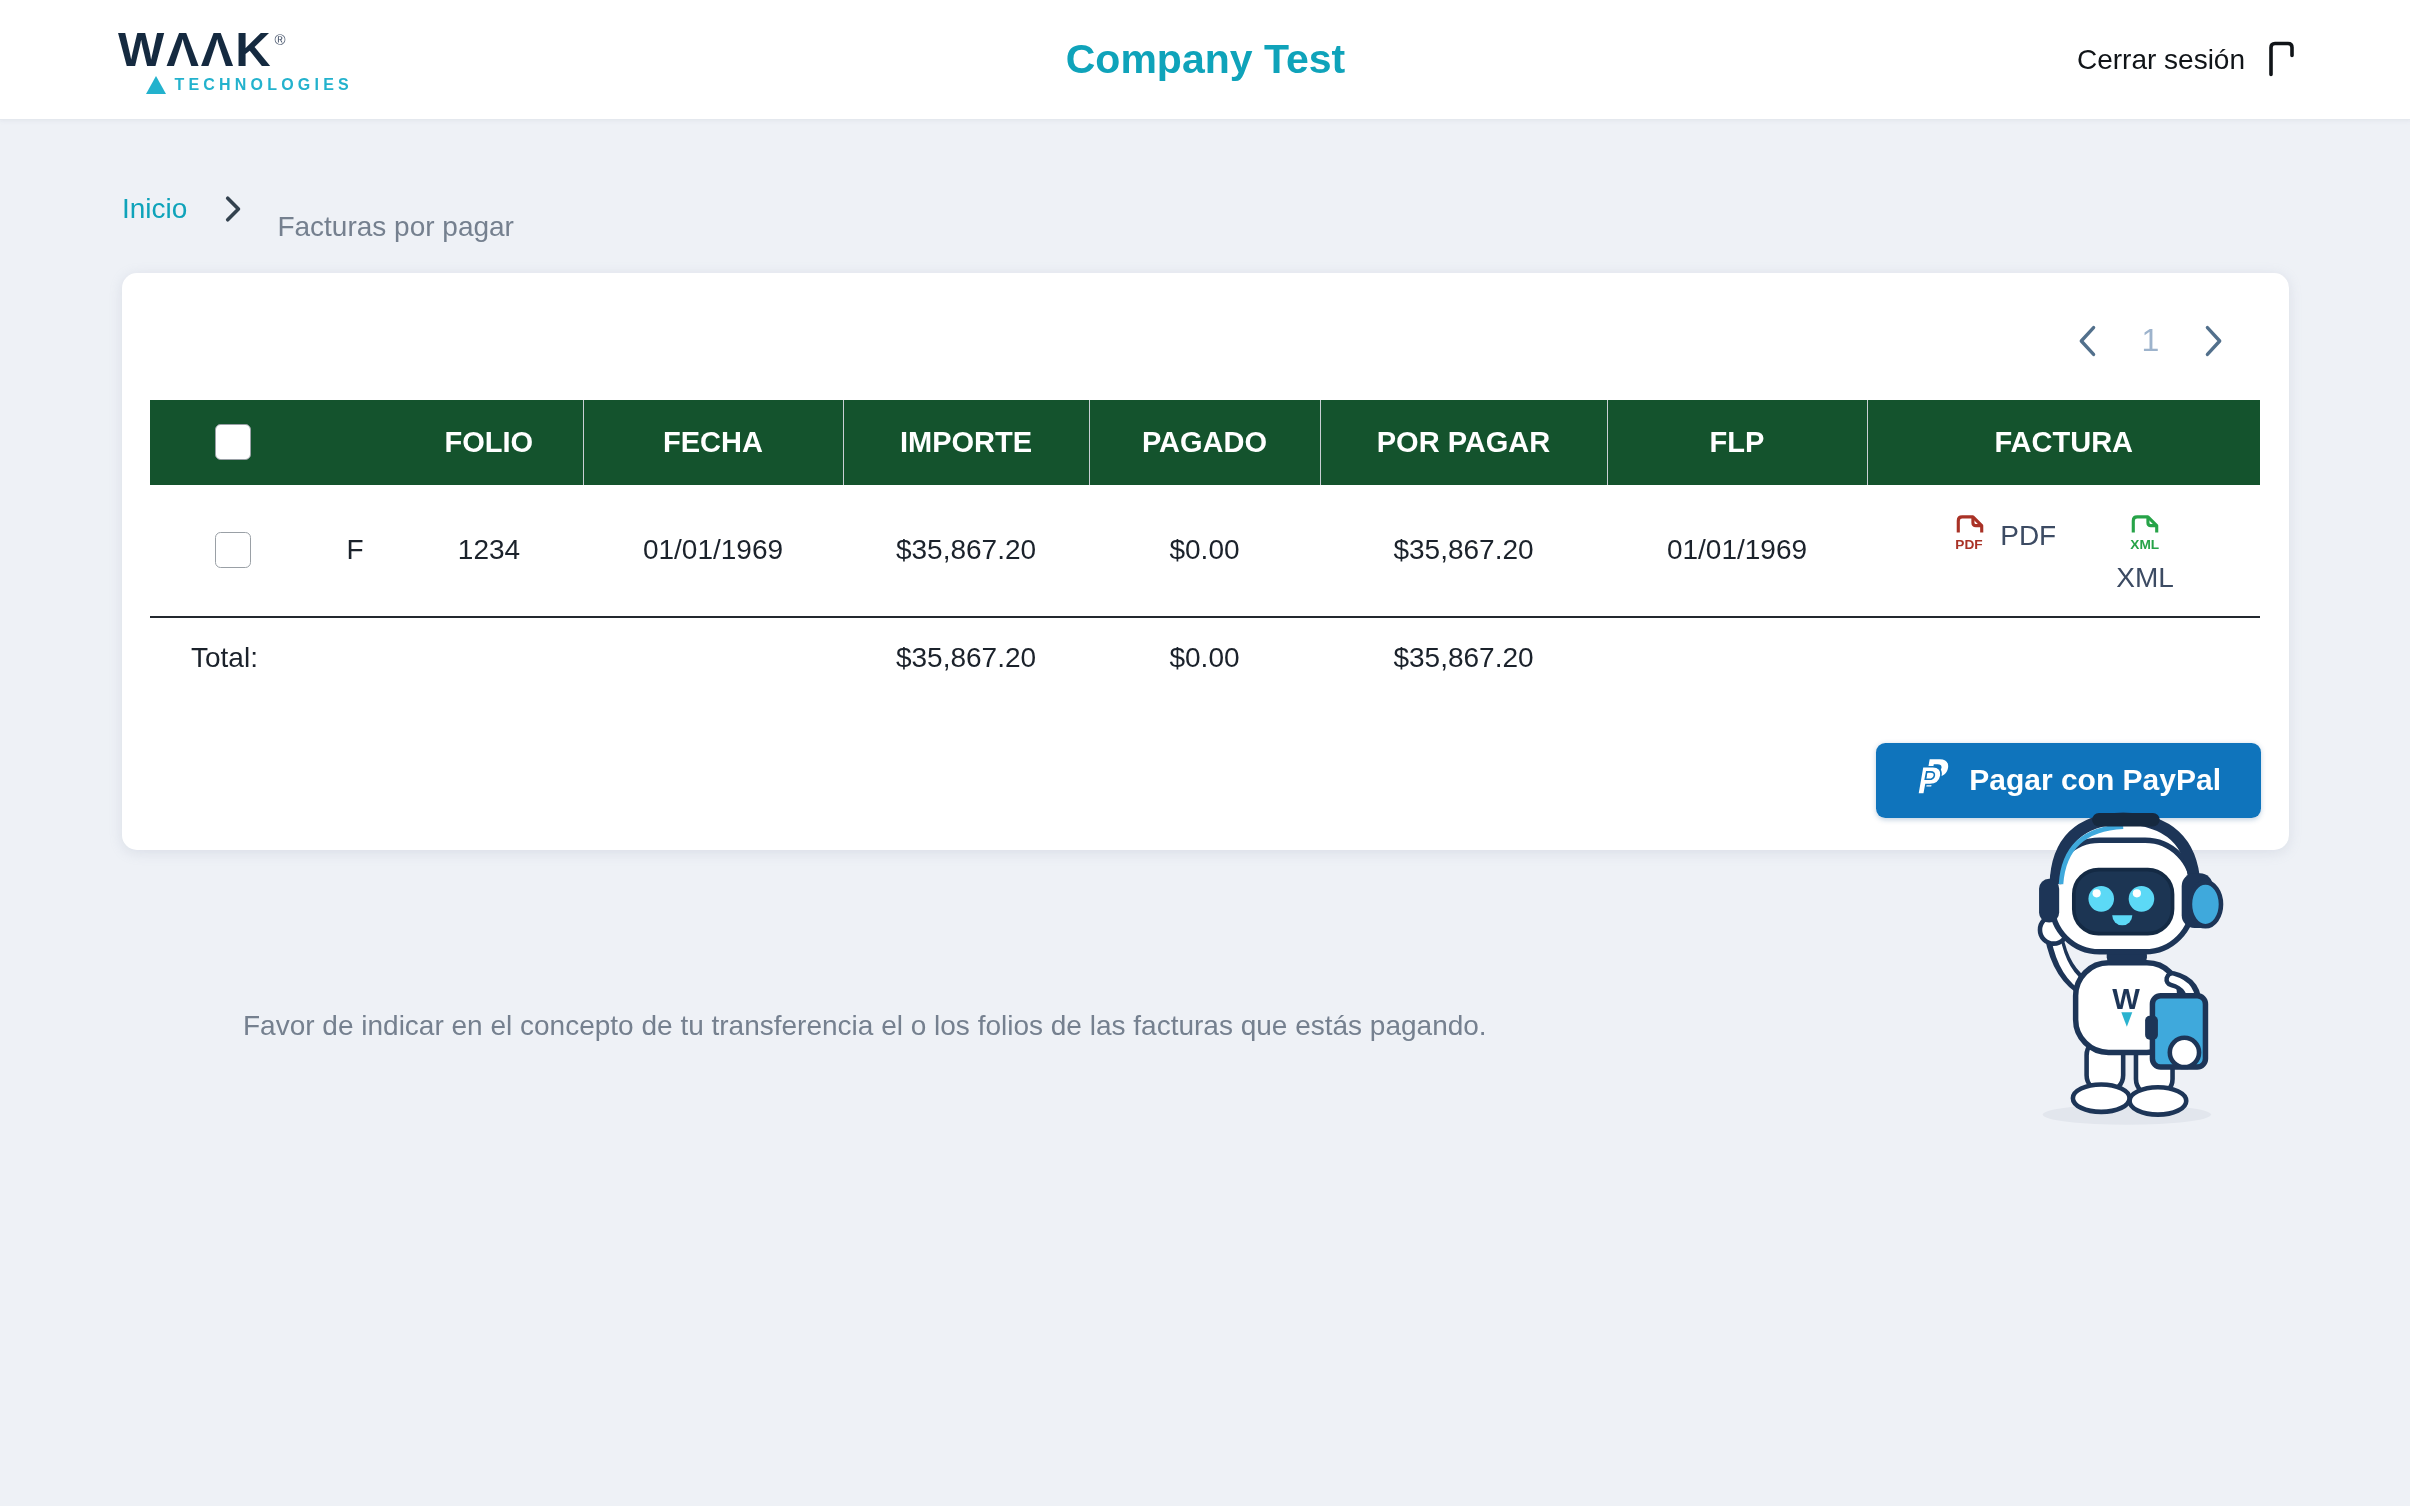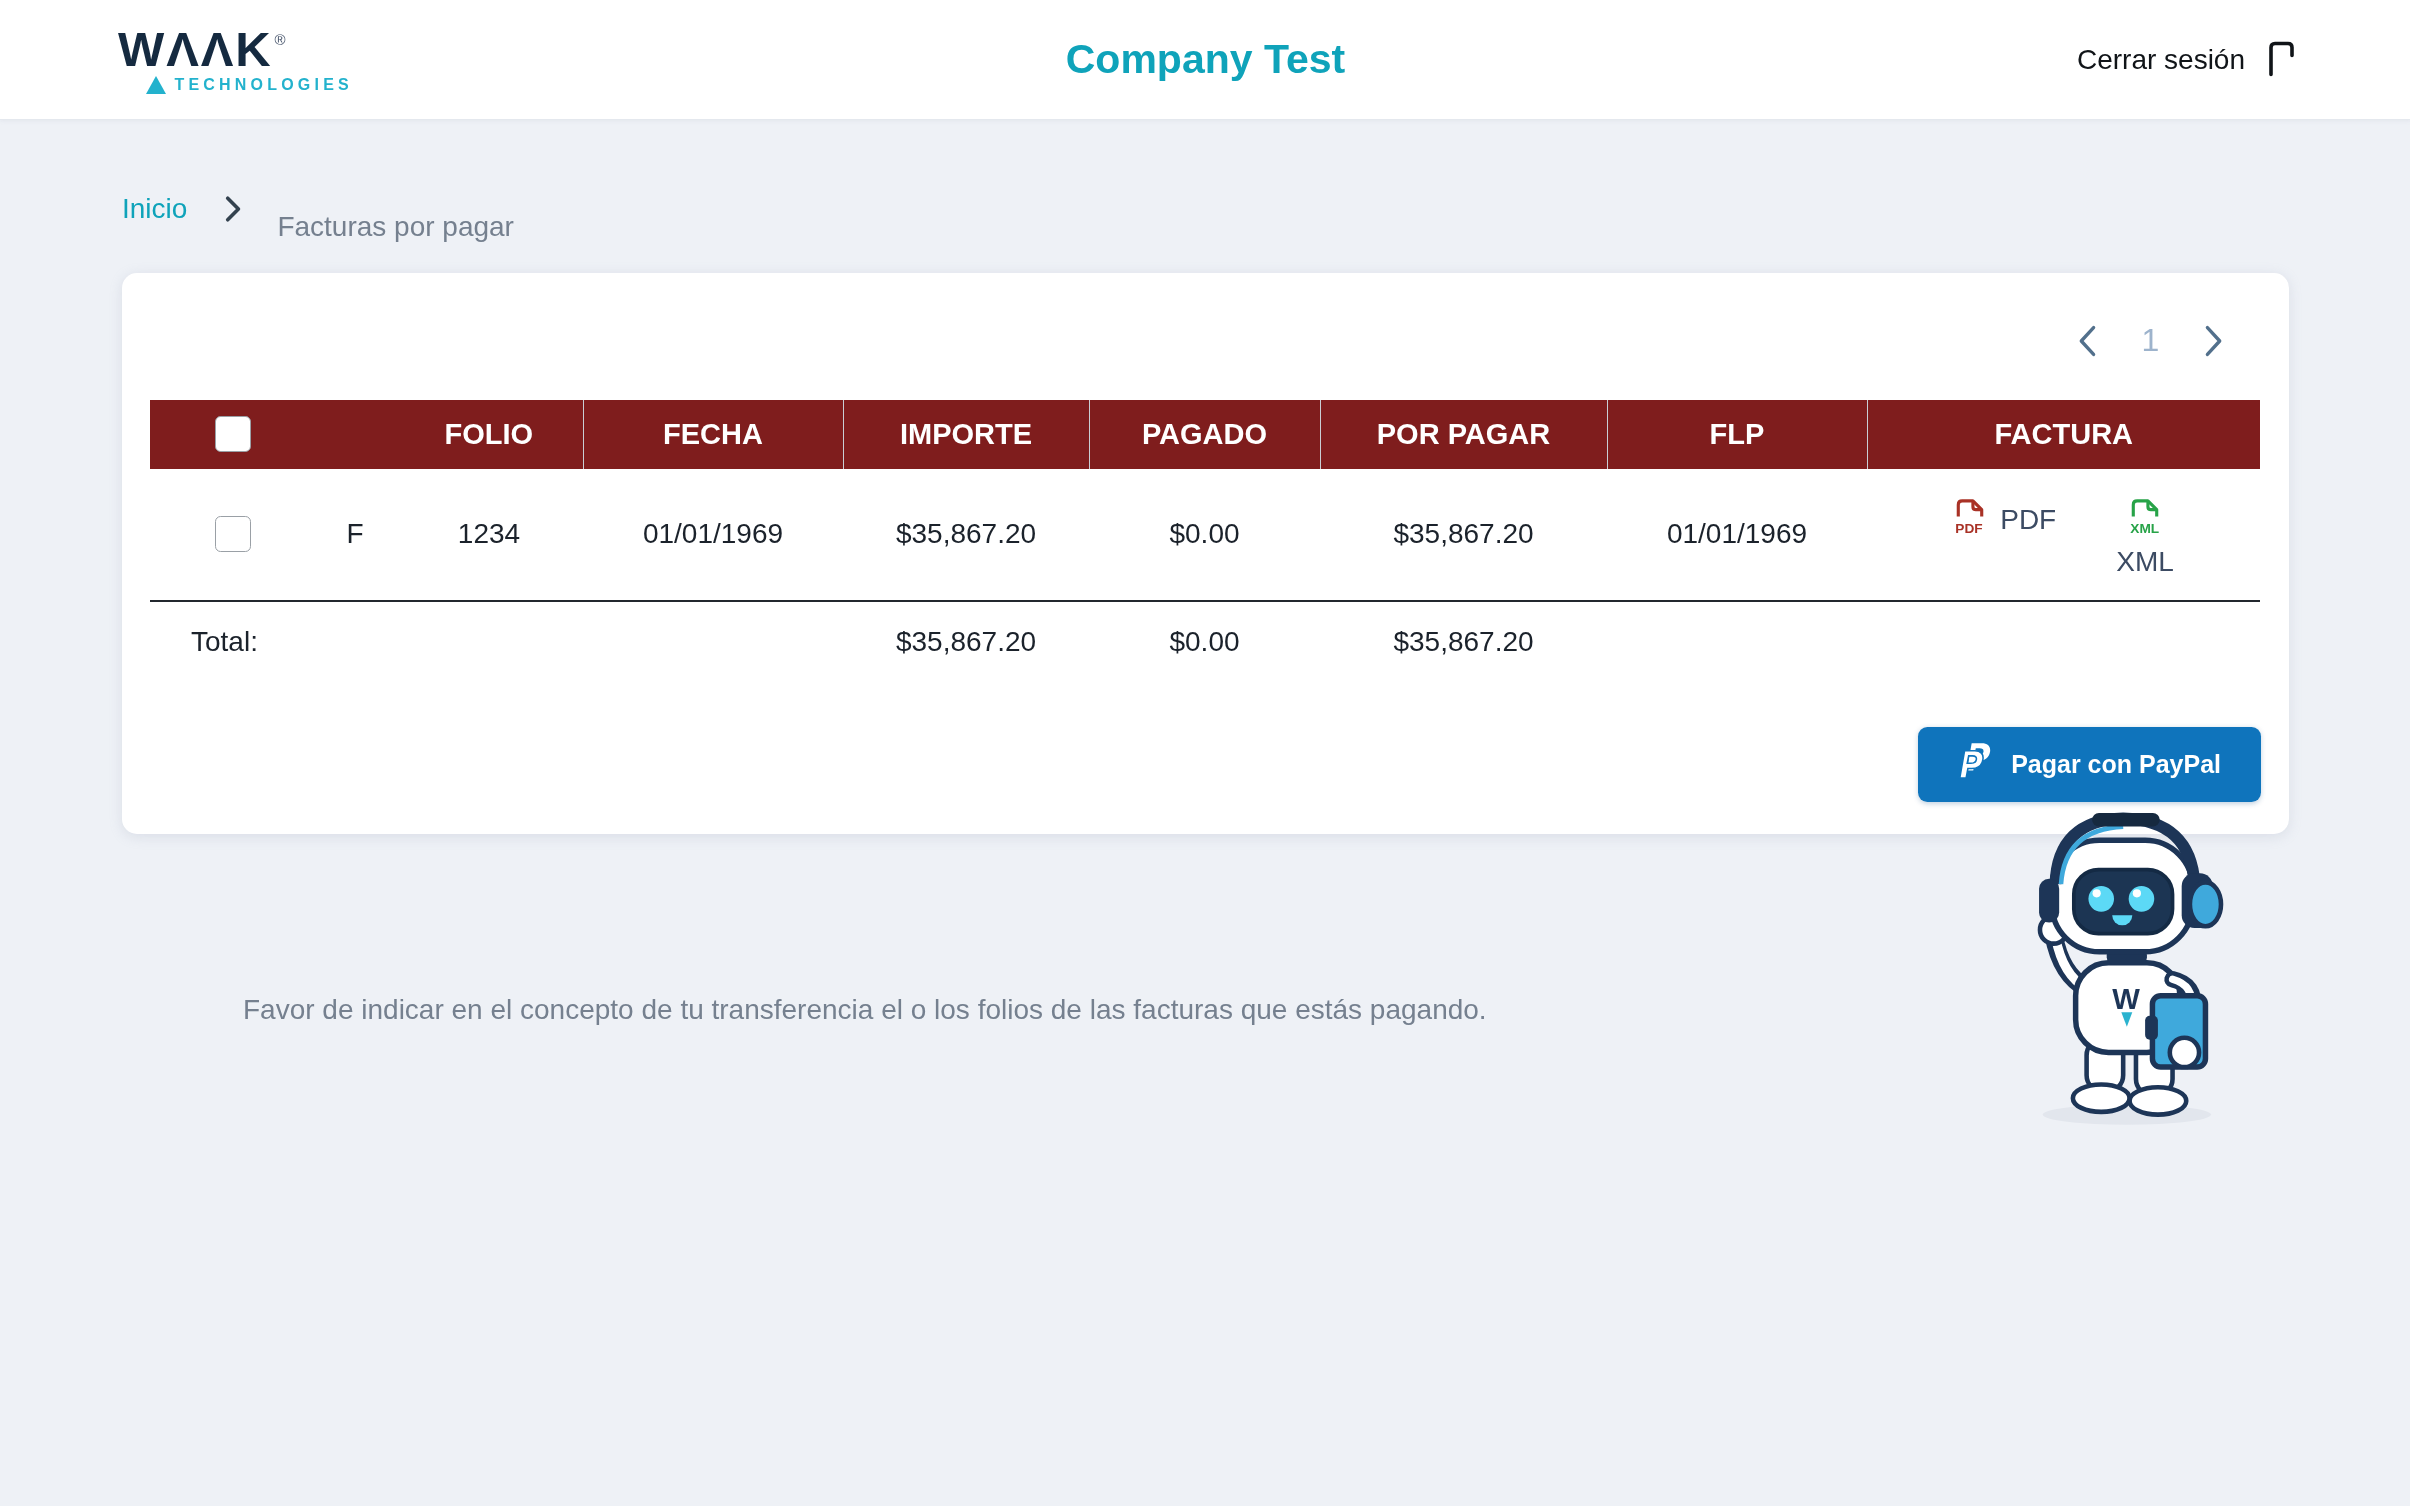--- a/index.html
+++ b/index.html
@@ -59,23 +59,23 @@
   }
   .pagination {
     display:flex; justify-content:flex-end; align-items:center;
     gap:34px; padding:17px 28px 36px 0;
   }
   .page-btn { background:none; border:none; cursor:pointer; display:flex; align-items:center; padding:3.8px;}
   .page-num { font-size:32px; color:#9db3cc; }
 
   table.invoices { width:2109px; border-collapse:collapse; table-layout:fixed; }
   .invoices thead th {
-    background:#7f1d1d; color:#ffffff;
+    background:#14532d; color:#ffffff;
     font-size:29px; font-weight:700;
-    height:69px; text-align:center; vertical-align:middle;
+    height:85px; text-align:center; vertical-align:middle;
   }
   .invoices thead th.sep { border-right:0.9px solid #c9ced4; }
   .invoices tbody td {
     font-size:28px; text-align:center; vertical-align:middle;
     height:132px; color:#1b222b; background:#fff;
   }
   tr.data-row td { border-bottom:2.8px solid #23282e; }
   tr.total-row td { height:81px; font-size:28px; }
   .total-label { color:#0fa3ba; text-align:left !important; padding-left:41px; }
 
@@ -88,21 +88,21 @@
   .factura-cell-inner { display:flex; align-items:flex-start; justify-content:center; gap:60px; padding-top:5.6px;}
   .file-group { display:flex; align-items:center; gap:13px; cursor:pointer; }
   .file-group.wrapped { flex-direction:column; gap:1.9px; }
   .file-label { font-size:28px; color:#3c4b63; }
 
   
   .paypal-row { display:flex; justify-content:flex-end; margin-top:45px; }
   .paypal-btn {
     display:flex; align-items:center; gap:19px;
     background:#0f74bc; border:none; border-radius:9.4px;
-    color:#ffffff; font-size:25px; font-weight:700;
+    color:#ffffff; font-size:30px; font-weight:700;
     padding:0 40px; height:75px; cursor:pointer;
     font-family:"Liberation Sans", sans-serif;
     box-shadow:0 1.9px 5.6px rgba(20,80,140,.25);
   }
 
   
   .notes { padding:94px 0 0 243px; color:#75808f; font-size:28px; }
   .notes .note { margin-bottom:28px; }
   .notes .note:last-child { margin-top:66px; }
 

